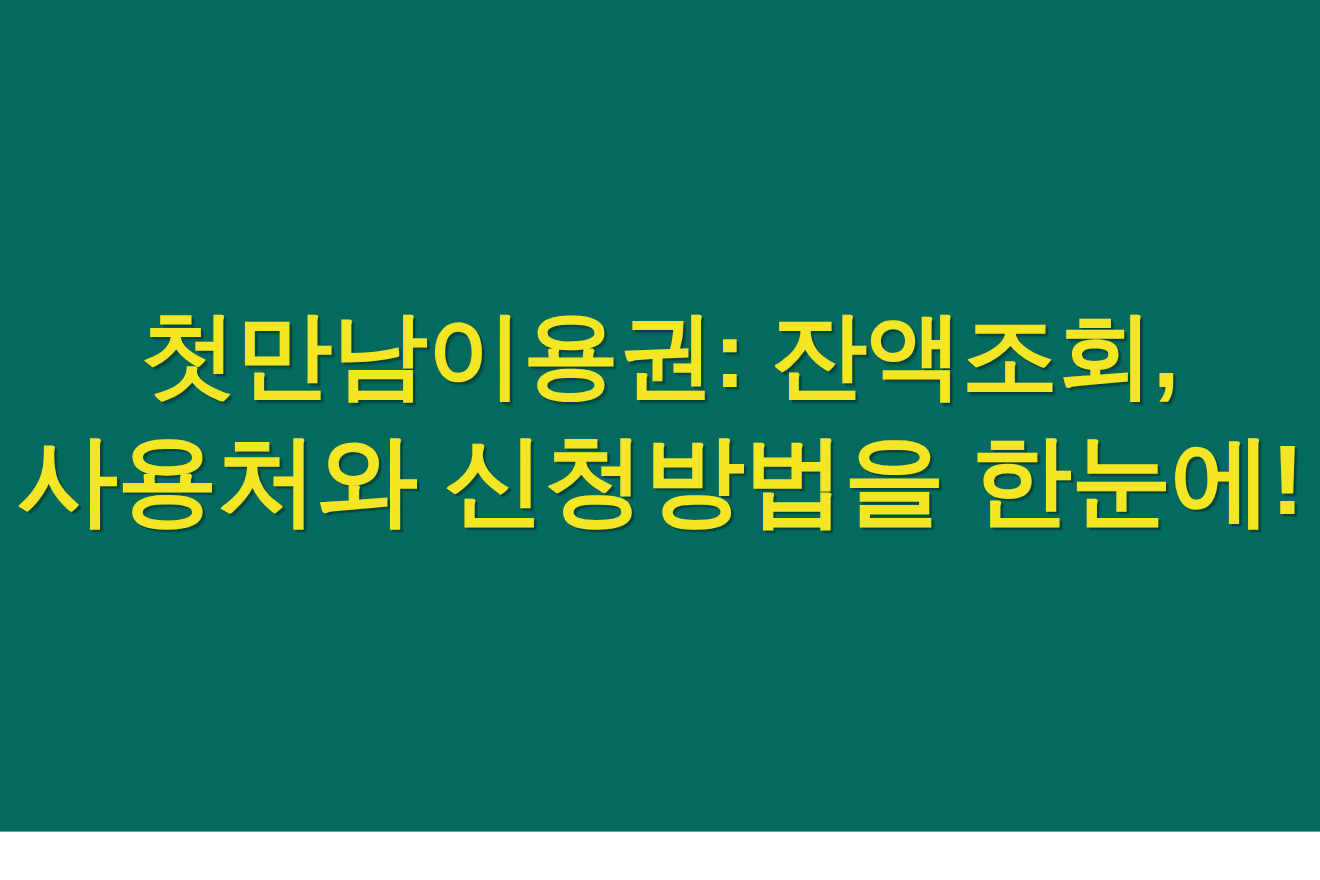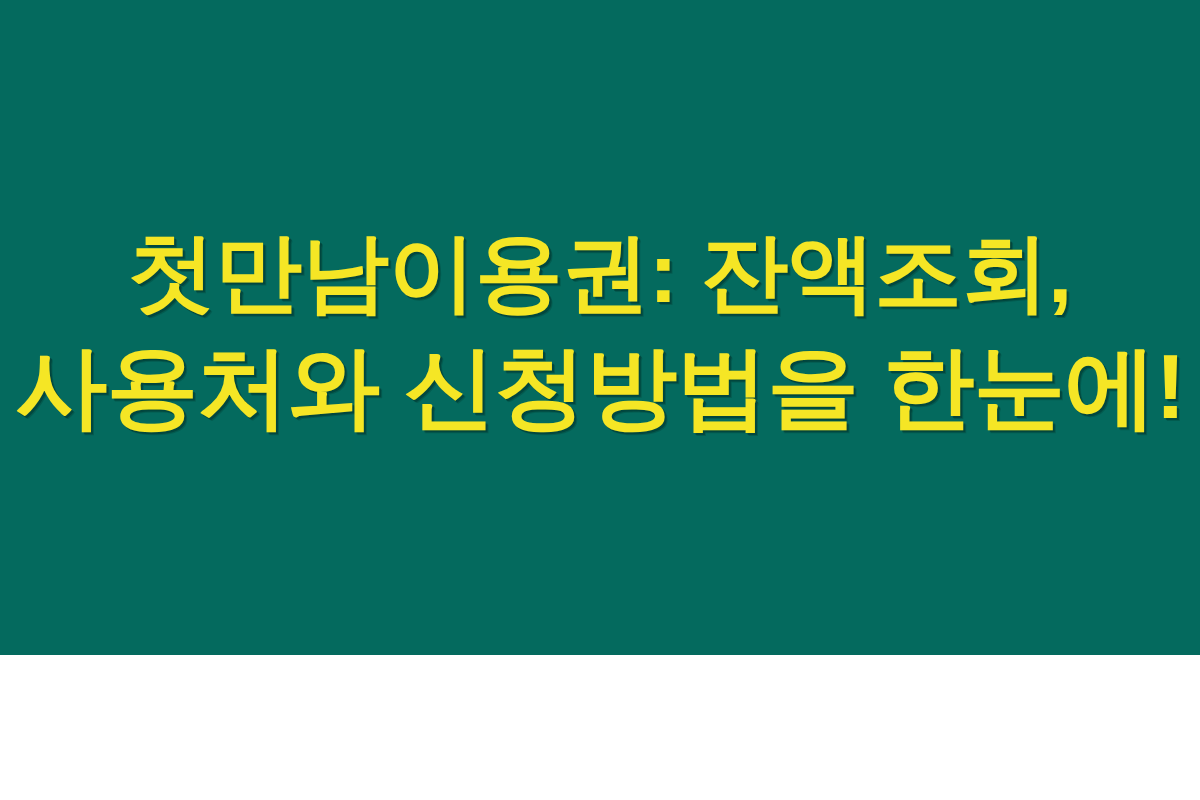--- a/index.html
+++ b/index.html
@@ -12,21 +12,21 @@
     width: 1200px;
     height: 800px;
     overflow: hidden;
     font-family: "Liberation Sans", "DejaVu Sans", sans-serif;
   }
 
   
   .banner {
     position: relative;
     width: 1200px;
-    height: 655px;
+    height: 756px;
     background: #046a5e;
     display: flex;
     flex-direction: column;
     align-items: center;
     justify-content: center;
     box-sizing: border-box;
     user-select: none;
   }
 
   

